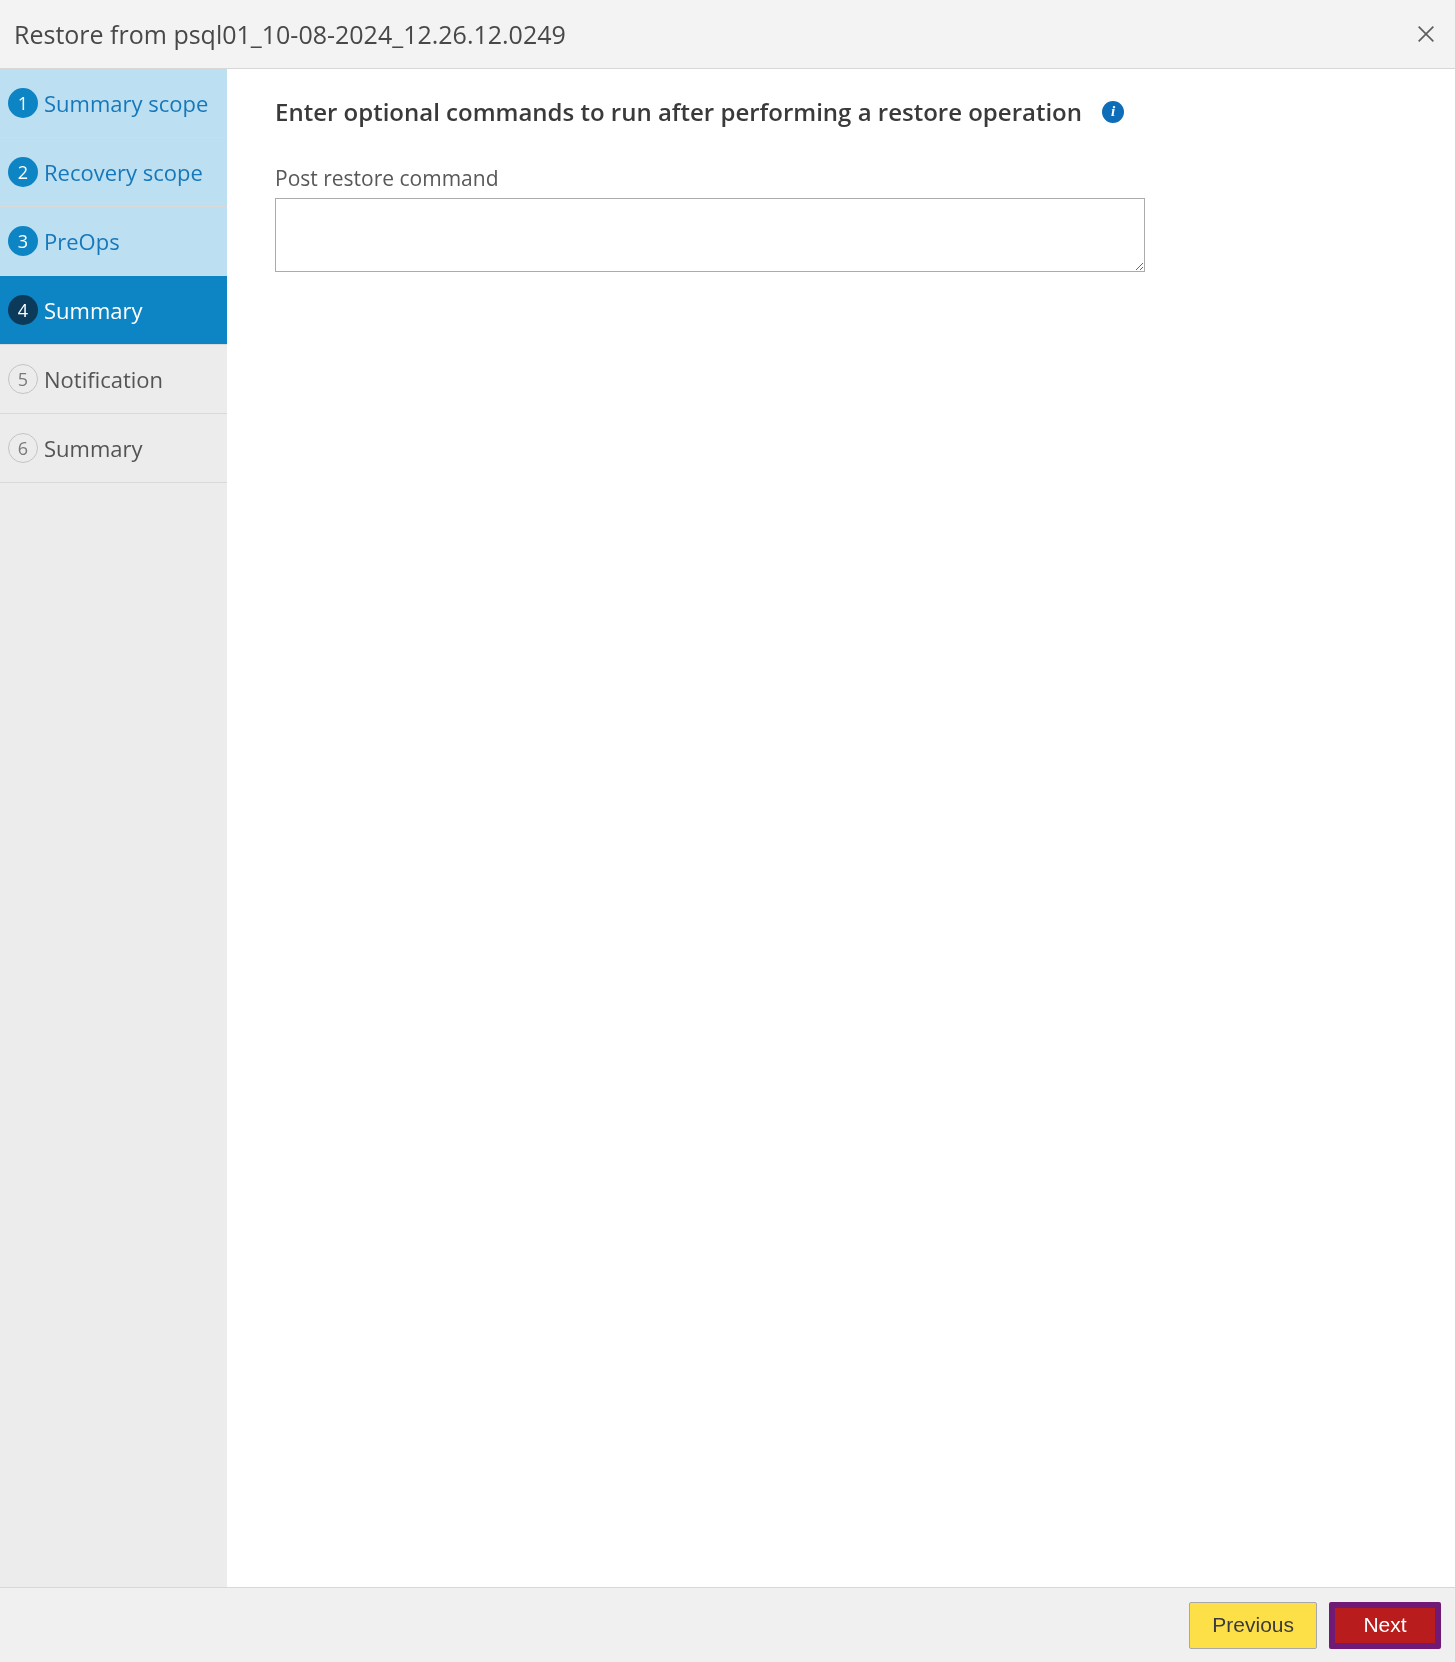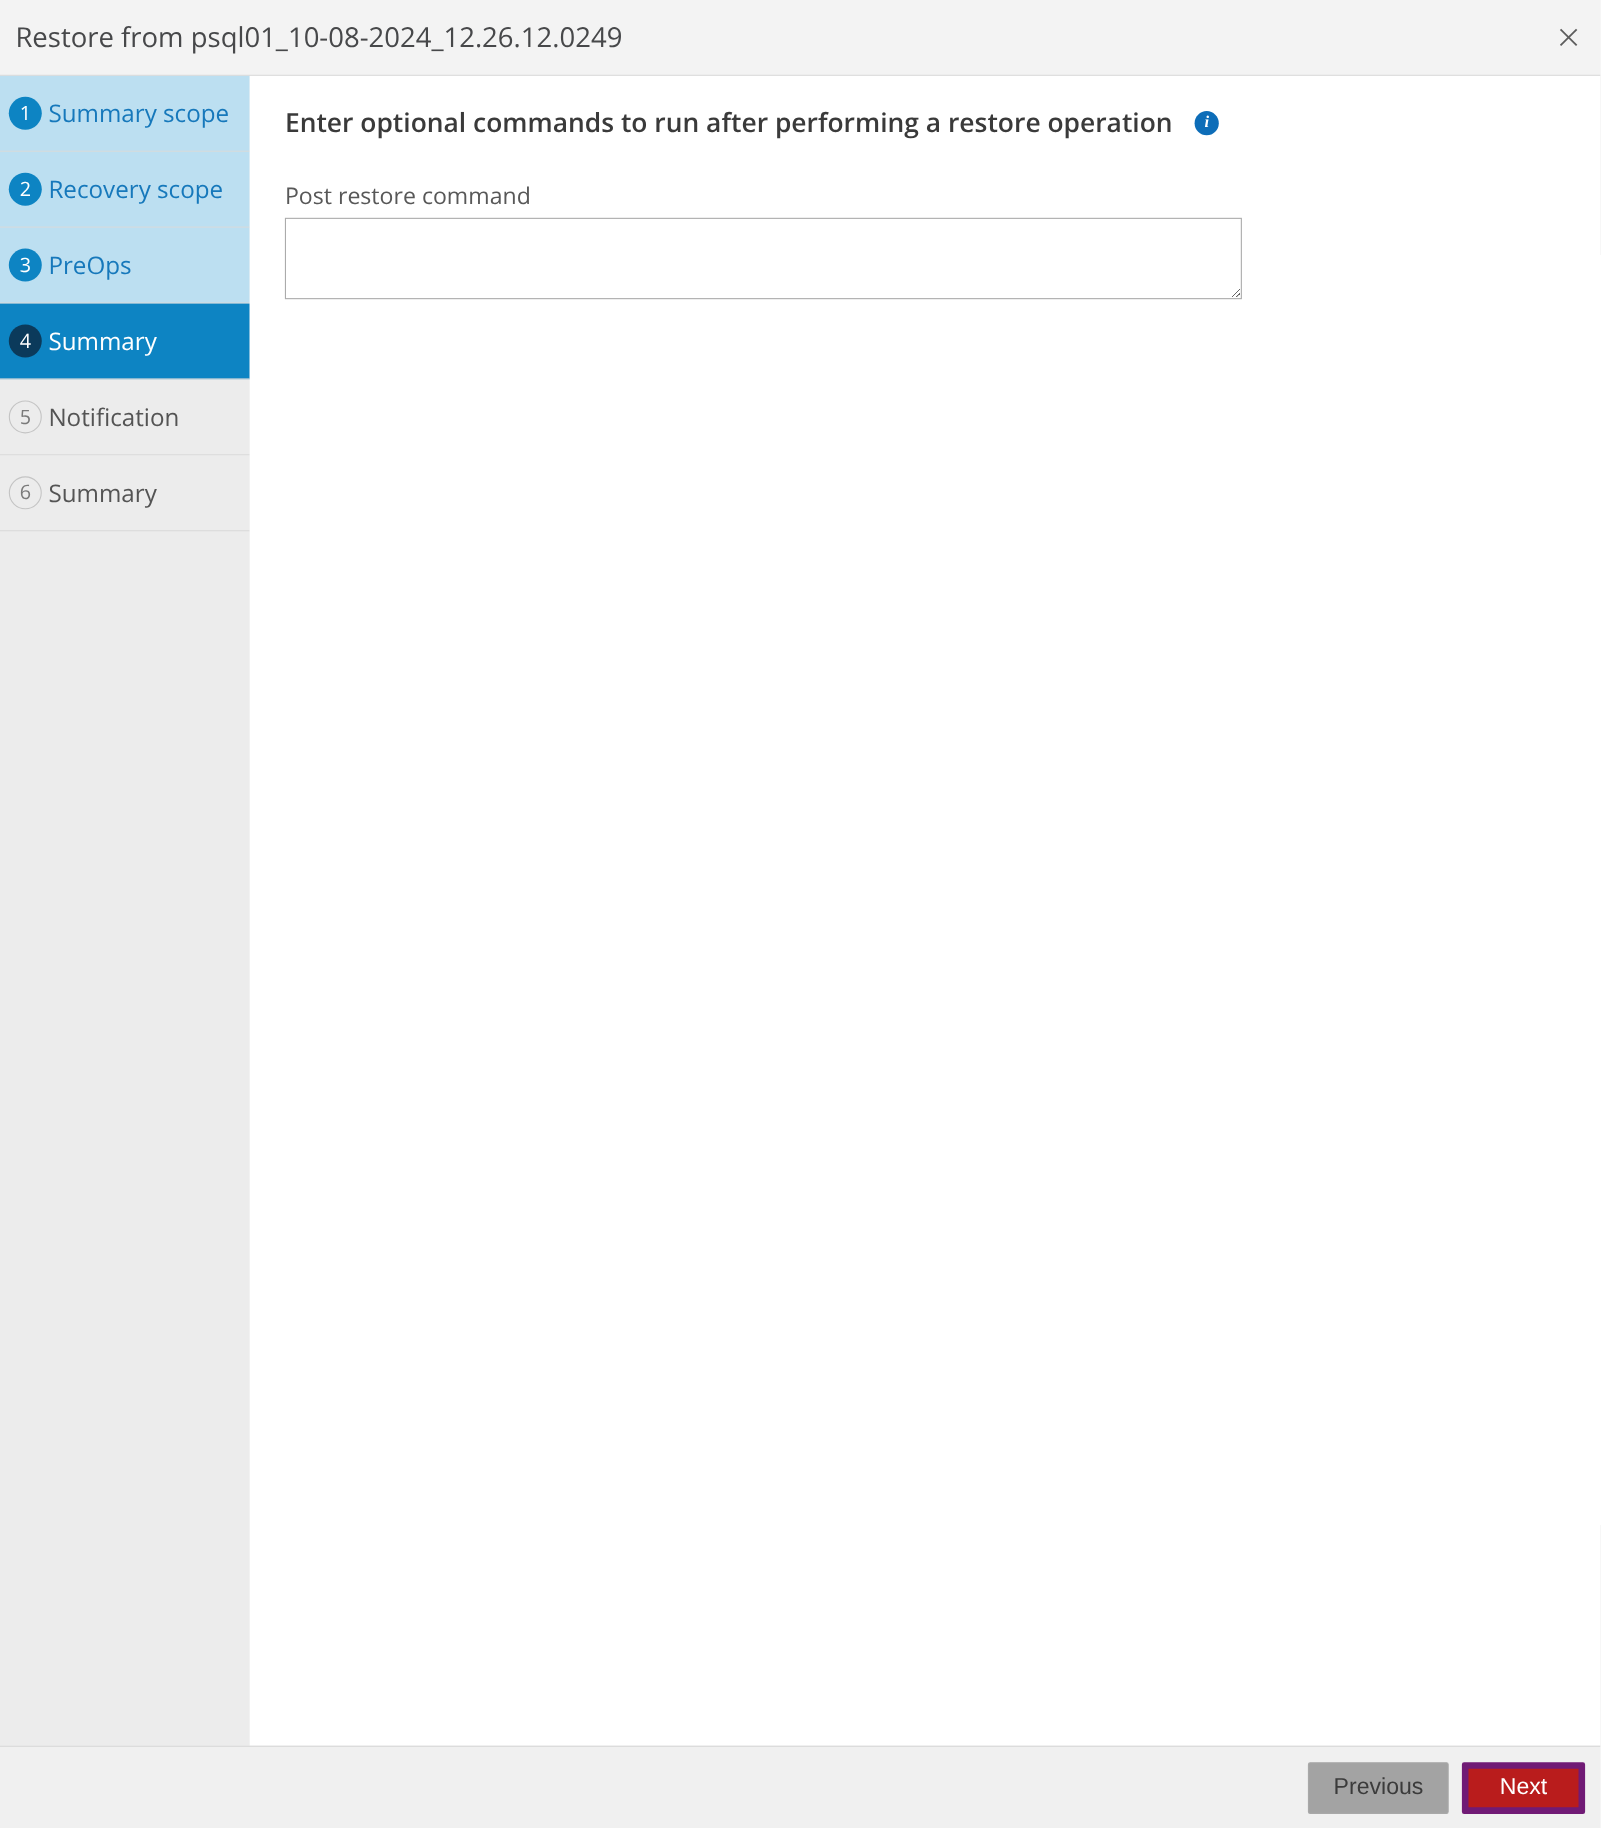--- a/index.html
+++ b/index.html
@@ -108,21 +108,21 @@
     flex-shrink: 0;
   }
   .step-label {
     font-size: 22px;
     font-weight: 400;
   }
 
   .main {
     flex: 1;
     background: #fff;
-    padding: 26px 0 0 32px;
+    padding: 26px 0 0 48px;
   }
   .main-heading {
     font-size: 24px;
     color: #3a3a3a;
     font-weight: 600;
     display: flex;
     align-items: center;
     gap: 20px;
   }
   .info-icon {
@@ -177,21 +177,21 @@
     min-width: 112px;
     font-size: 21px;
     border-radius: 2px;
     cursor: pointer;
     display: flex;
     align-items: center;
     justify-content: center;
     padding: 0 22px;
   }
   .btn-secondary {
-    background: #a3a3a3;
+    background: #fde047;
     border: 1px solid #a8a8a8;
     color: #3b3b3b;
   }
   .btn-primary {
     background: #b91c1c;
     border: 6px solid #701a75;
     color: #fff;
   }
 </style>
 </head>

